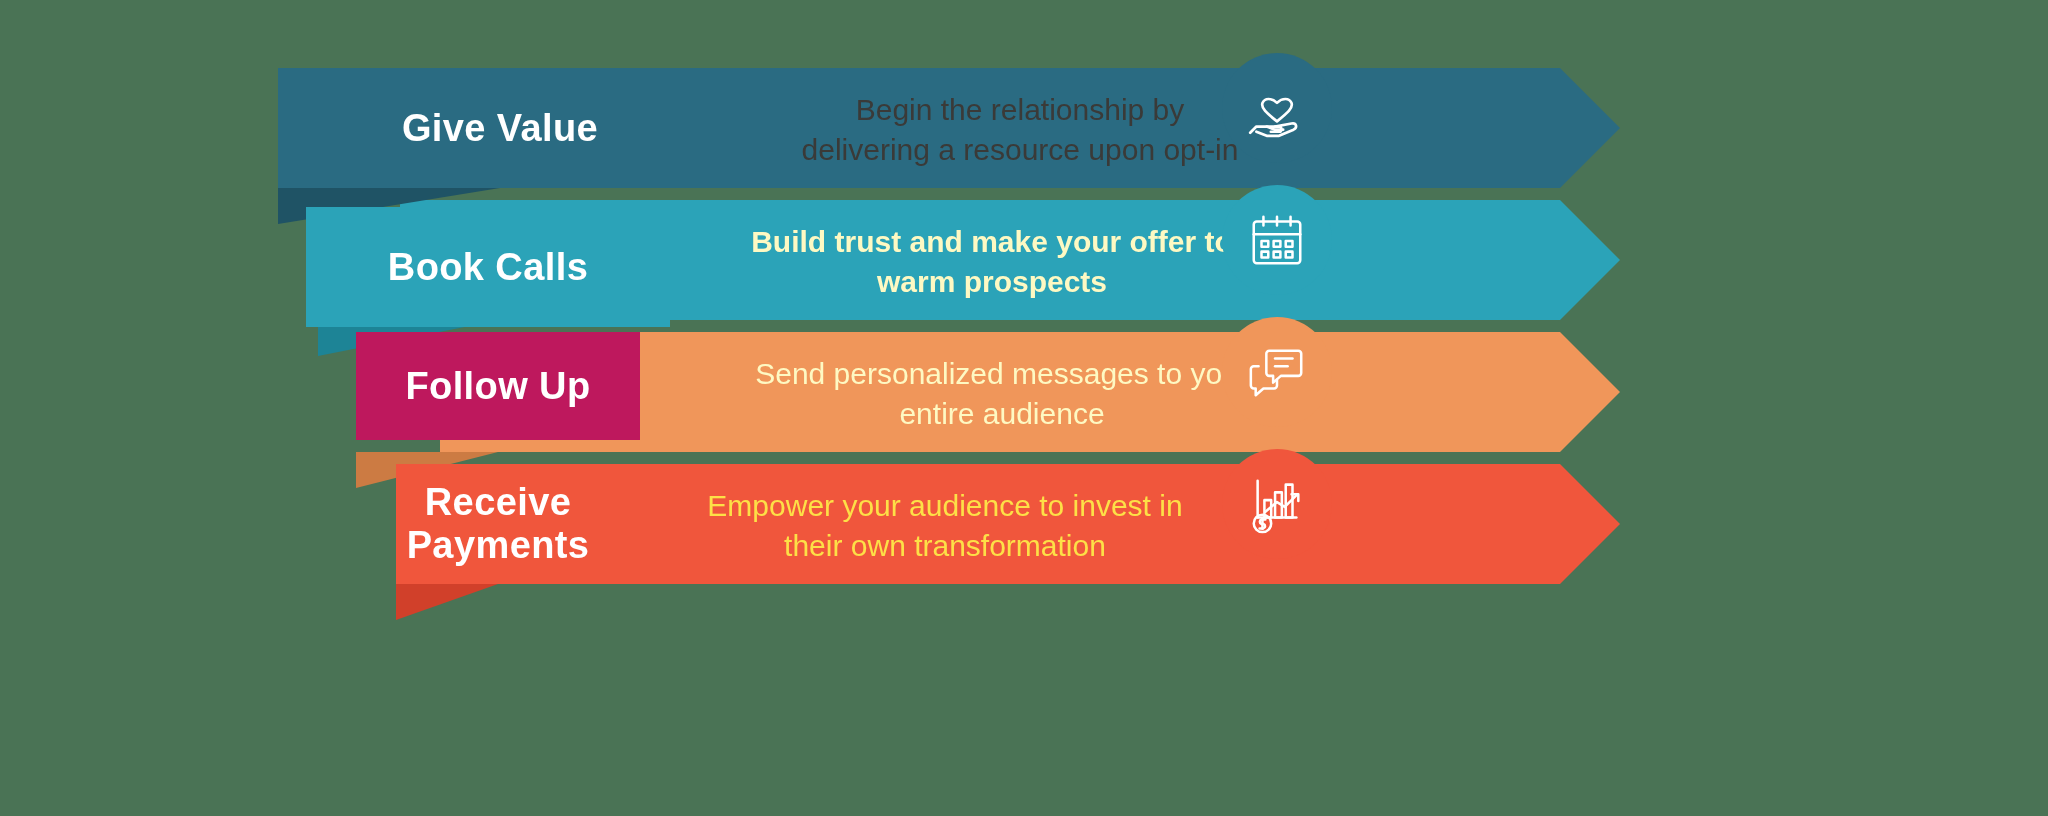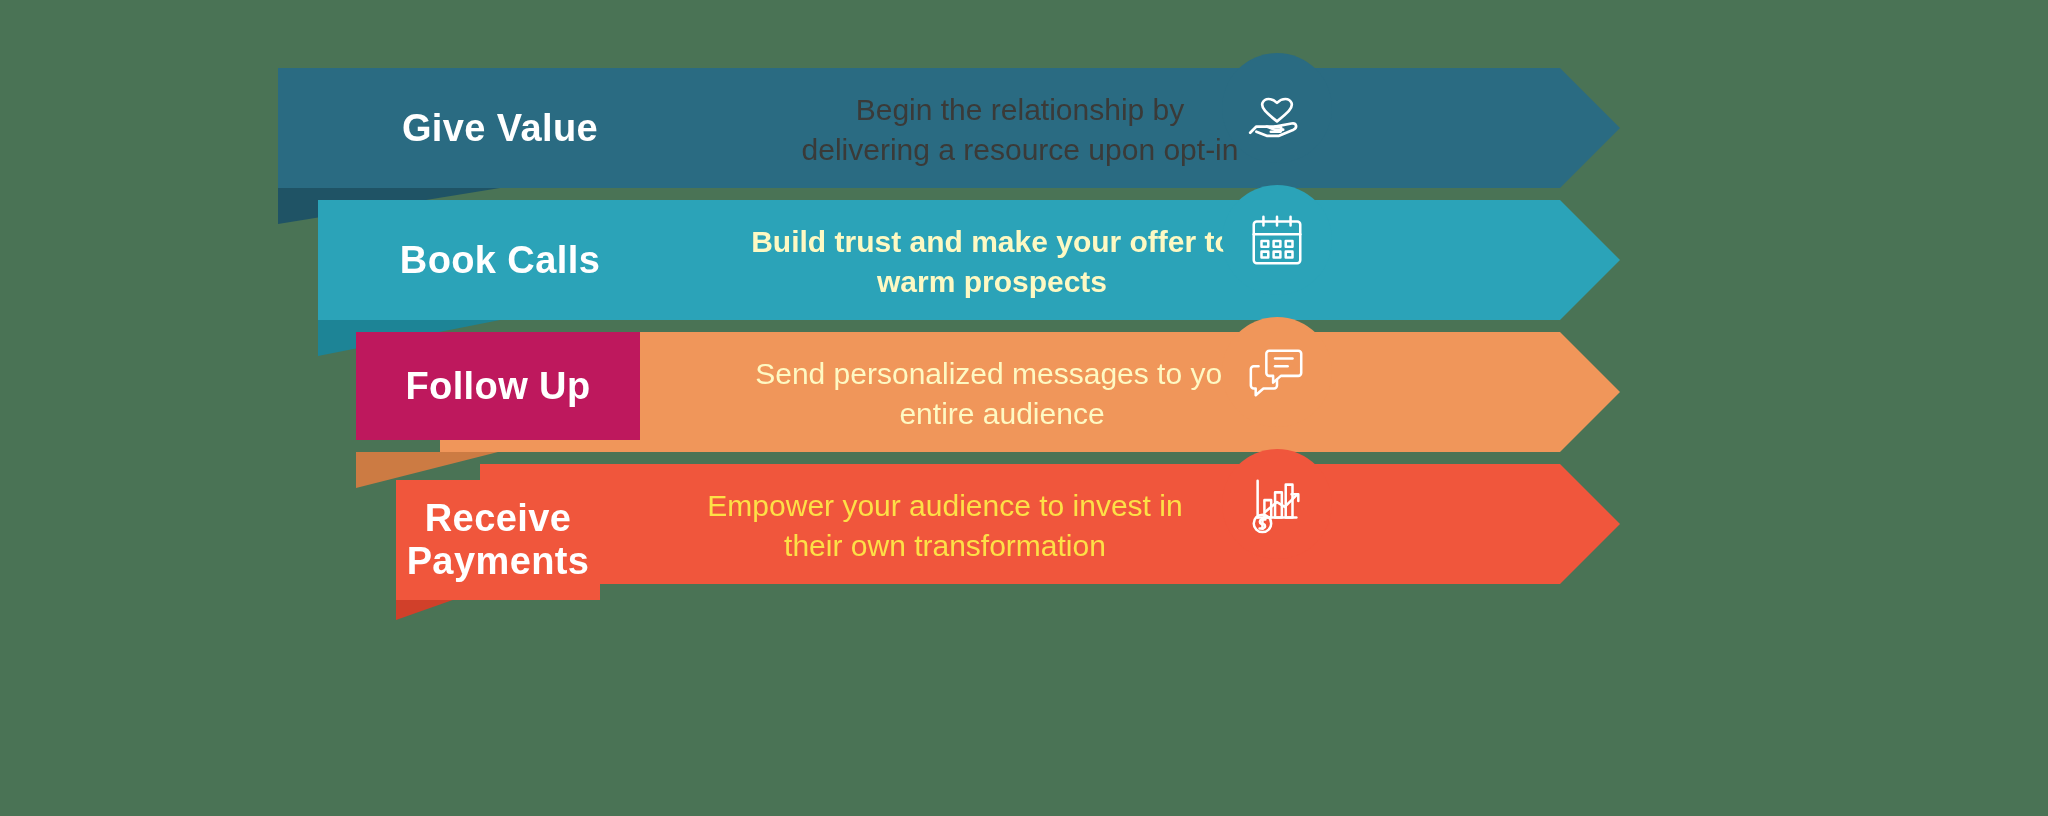--- a/index.html
+++ b/index.html
@@ -119,21 +119,21 @@
   </div>
 
   <div class="row" style="top:200px; height:120px;">
     <div class="banner" style="left:400px; width:1190px;">
       <div class="banner-body" style="width:1160px; background:#2ba3b8;"></div>
       <div class="banner-tip" style="left:1160px; border-left:60px solid #2ba3b8;"></div>
     </div>
     <div class="desc" style="left:722px; top:22px; width:540px; color:#fef9c3;font-weight:bold;">Build trust and make your offer to
 warm prospects</div>
     <div class="label-tail" style="left:318px; top:120px; border-left:182px solid #1d8496; border-right:182px solid transparent; border-bottom:36px solid transparent; border-top:0;"></div>
-    <div class="label-box" style="left:318px; width:364px; height:120px; background:#2ba3b8;">
+    <div class="label-box" style="left:306px; width:364px; height:120px; background:#2ba3b8;margin-top:7px;">
       <span class="label-text">Book Calls</span>
     </div>
     <div class="icon-circle" style="left:1222px; top:-15px; width:110px; height:110px; background:#2ba3b8;">
       <svg width="62" height="62" viewBox="0 0 64 64" fill="none" stroke="#ffffff" stroke-width="2.6" stroke-linecap="round" stroke-linejoin="round">
         <rect x="8" y="13" width="48" height="43" rx="3"></rect>
         <line x1="8" y1="26" x2="56" y2="26"></line>
         <path d="M18 8 v9 M32 8 v9 M46 8 v9"></path>
         <rect x="16" y="33" width="7" height="6"></rect>
         <rect x="28.5" y="33" width="7" height="6"></rect>
         <rect x="41" y="33" width="7" height="6"></rect>
@@ -166,21 +166,21 @@
   </div>
 
   <div class="row" style="top:464px; height:120px;">
     <div class="banner" style="left:480px; width:1110px;">
       <div class="banner-body" style="width:1080px; background:#f0563c;"></div>
       <div class="banner-tip" style="left:1080px; border-left:60px solid #f0563c;"></div>
     </div>
     <div class="desc" style="left:665px; top:22px; width:560px; color:#fde047;">Empower your audience to invest in
 their own transformation</div>
     <div class="label-tail" style="left:396px; top:120px; border-left:102px solid #d1402a; border-right:102px solid transparent; border-bottom:36px solid transparent; border-top:0;"></div>
-    <div class="label-box" style="left:396px; width:204px; height:120px; background:#f0563c;margin-top:16px;">
+    <div class="label-box" style="left:396px; width:204px; height:120px; background:#f0563c;">
       <span class="label-text">Receive
 Payments</span>
     </div>
     <div class="icon-circle" style="left:1222px; top:-15px; width:110px; height:110px; background:#f0563c;">
       <svg width="62" height="62" viewBox="0 0 64 64" fill="none" stroke="#ffffff" stroke-width="2.6" stroke-linecap="round" stroke-linejoin="round">
         <line x1="12" y1="8" x2="12" y2="46"></line>
         <line x1="12" y1="46" x2="52" y2="46"></line>
         <rect x="19" y="28" width="7" height="18"></rect>
         <rect x="30" y="20" width="7" height="26"></rect>
         <rect x="41" y="12" width="7" height="34"></rect>

